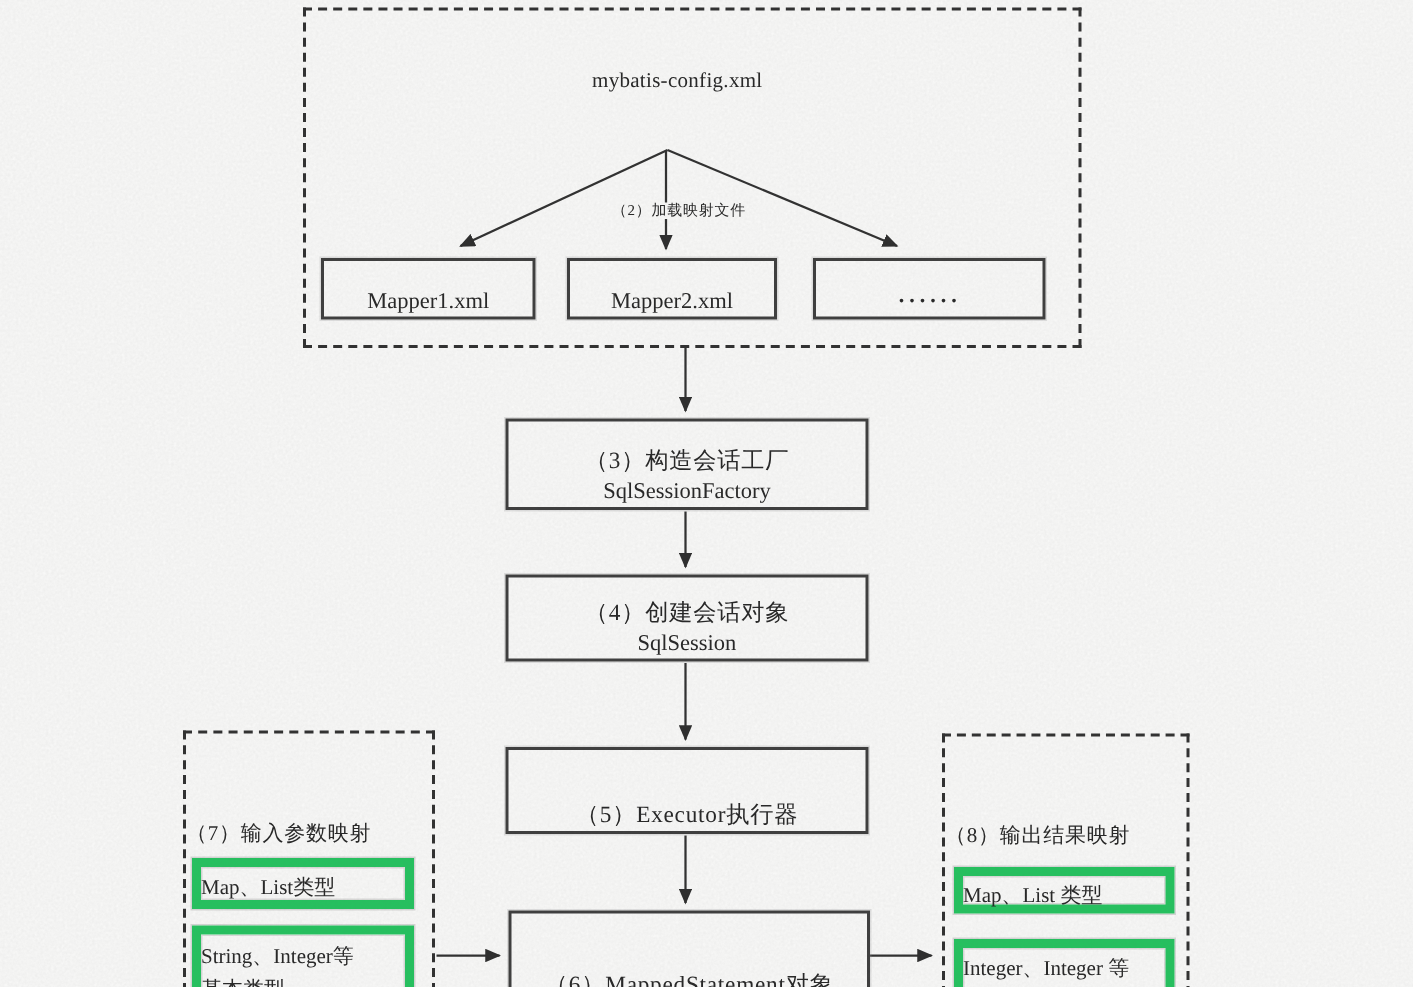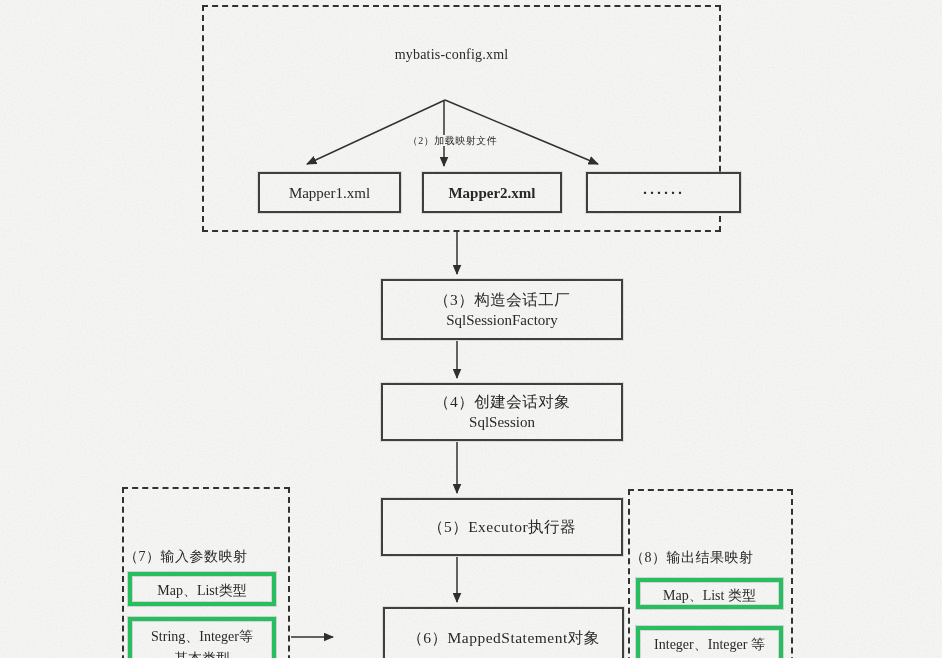--- a/index.html
+++ b/index.html
@@ -19,35 +19,34 @@
     z-index: 1;
   }
 
   
   .node {
     position: absolute;
     border: 2px solid #3c3c3c;
     background: #fdfdfc;
     box-shadow: 0 0 0 1px rgba(150,150,150,0.25);
     display: flex; flex-direction: column;
-    align-items: center; justify-content: center;
+    align-items: center; justify-content: flex-end;
     text-align: center;
     z-index: 2;
     box-sizing: border-box;
-    margin-left: 44px;
   }
   .node .l1 { font-size: 15.5px; line-height: 20px; letter-spacing: 0.5px; }
   .node .l2 { font-size: 15px;  line-height: 20px; }
 
   .small-node {
     position: absolute;
-    border: 4px solid #22c55e;
+    border: 6px solid #22c55e;
     background: #fdfdfc;
     box-shadow: 0 0 0 1px rgba(140,140,140,0.3), inset 0 0 0 1px rgba(160,160,160,0.35);
-    text-align: center;
+    text-align: left;
     z-index: 2;
     box-sizing: border-box;
   }
   .small-node .l1, .small-node .l2 { font-size: 14px; line-height: 22px; }
 
   .flow-label {
     position: absolute;
     text-align: center;
     z-index: 3;
     font-size: 16px; line-height: 21px;
@@ -96,21 +95,21 @@
       <div class="latin">mybatis-config.xml</div>
     </div>
 
     <div class="flow-label" style="left:204px; top:130px; width:497px; font-size:10px;">
       <span class="mask-bg">（2）加载映射文件</span>
     </div>
 
     <div class="node" style="left:214px; top:172px; width:143px; height:41px;">
       <div class="l2">Mapper1.xml</div>
     </div>
-    <div class="node" style="left:378px; top:172px; width:140px; height:41px;font-weight:bold;">
+    <div class="node" style="left:378px; top:172px; width:140px; height:41px;">
       <div class="l2">Mapper2.xml</div>
     </div>
     <div class="node" style="left:542px; top:172px; width:155px; height:41px;">
       <div class="l2 dots">······</div>
     </div>
   </div>
 
   <div>
     <div class="node" style="left:337px; top:279px; width:242px; height:61px;">
       <div class="l1">（3）构造会话工厂</div>

